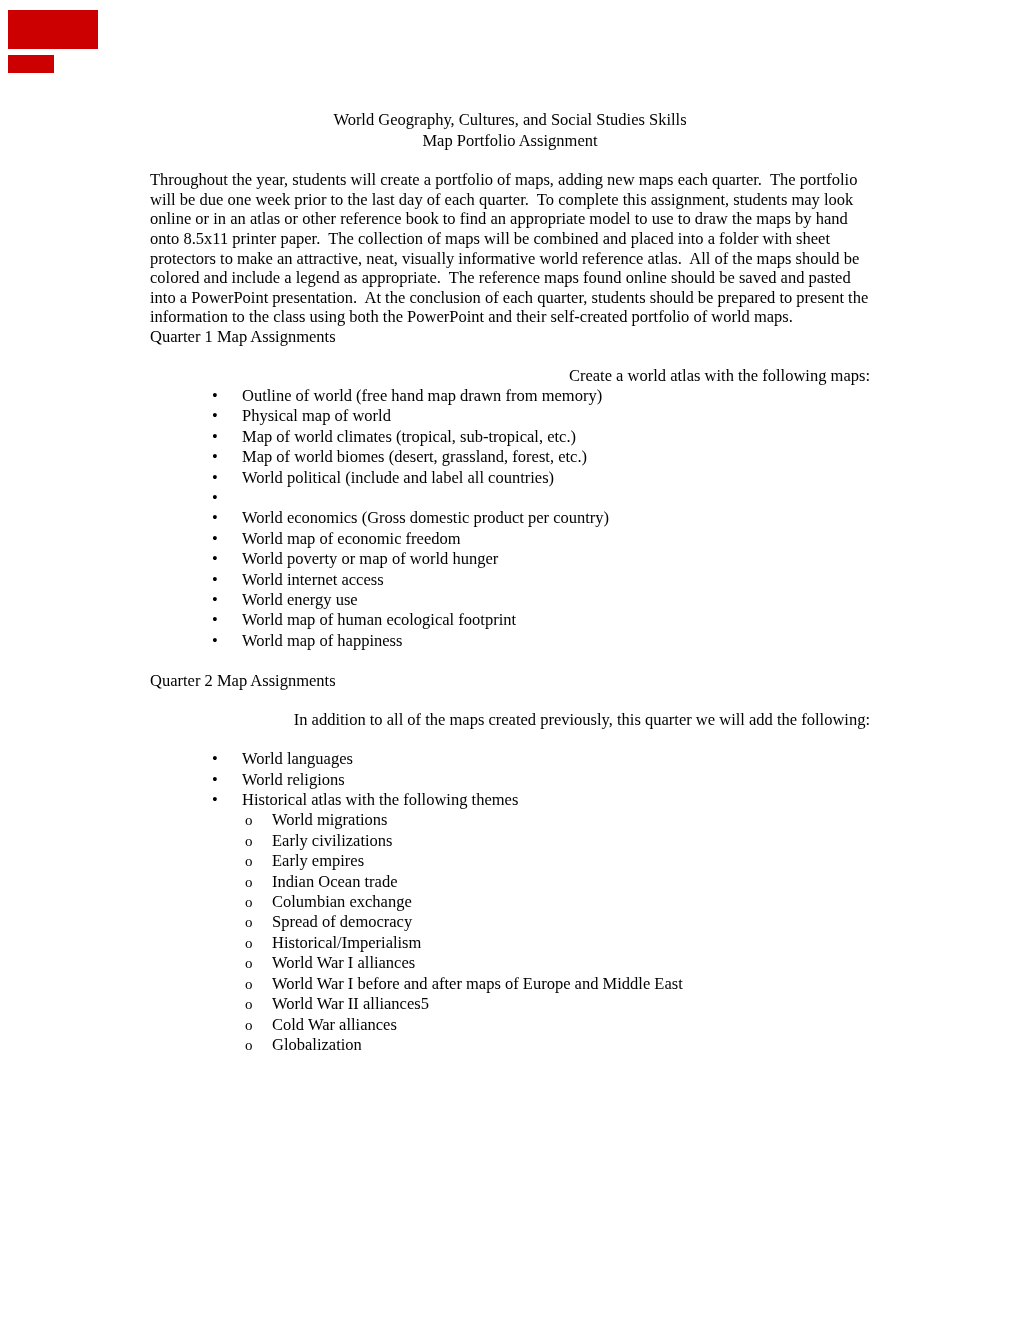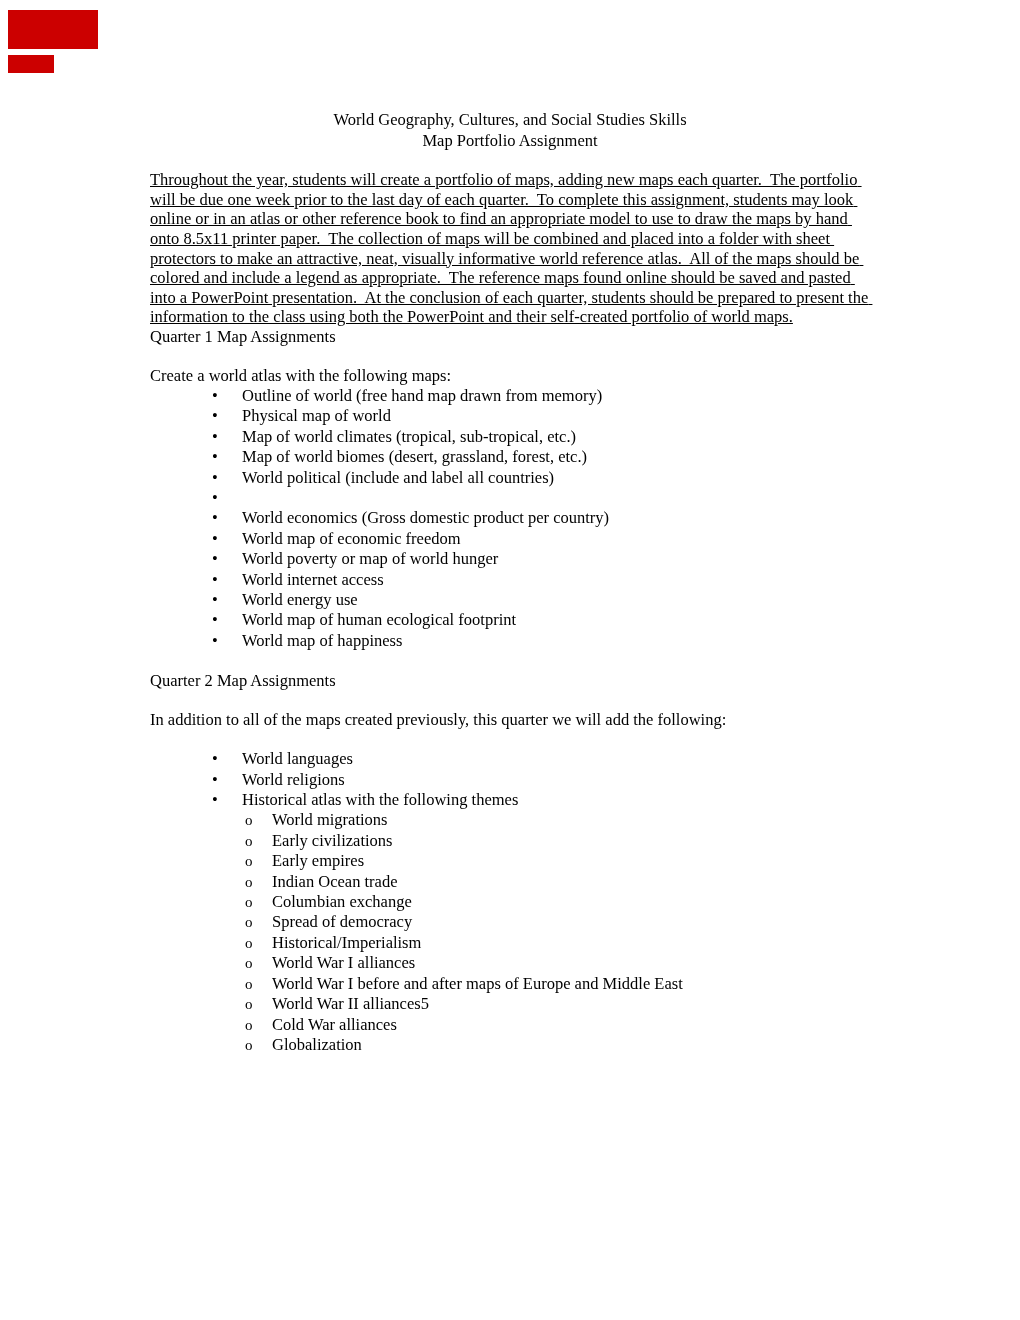--- a/index.html
+++ b/index.html
@@ -22,25 +22,24 @@
   .red-marker.small { left: 8px; top: 55px; width: 46px; height: 18px; }
   .content {
     padding: 110px 150px 0 150px;
   }
   .title-block { text-align: center; line-height: 20.6px; }
   .intro-paragraph {
     margin-top: 19px;
     line-height: 19.6px;
     white-space: pre-wrap;
     text-align: left;
-    text-decoration: underline;
   }
   .section-heading { line-height: 20px; }
   .section-heading.q2 { margin-top: 20px; }
-  .list-intro { margin-top: 19px; line-height: 20px; }
+  .list-intro { margin-top: 19px; line-height: 20px; text-align: right; }
   .bullet-list { }
   .bullet-item {
     display: flex;
     line-height: 20.4px;
   }
   .bullet-item .glyph {
     margin-left: 62px;
     width: 30px;
     flex: 0 0 30px;
   }

